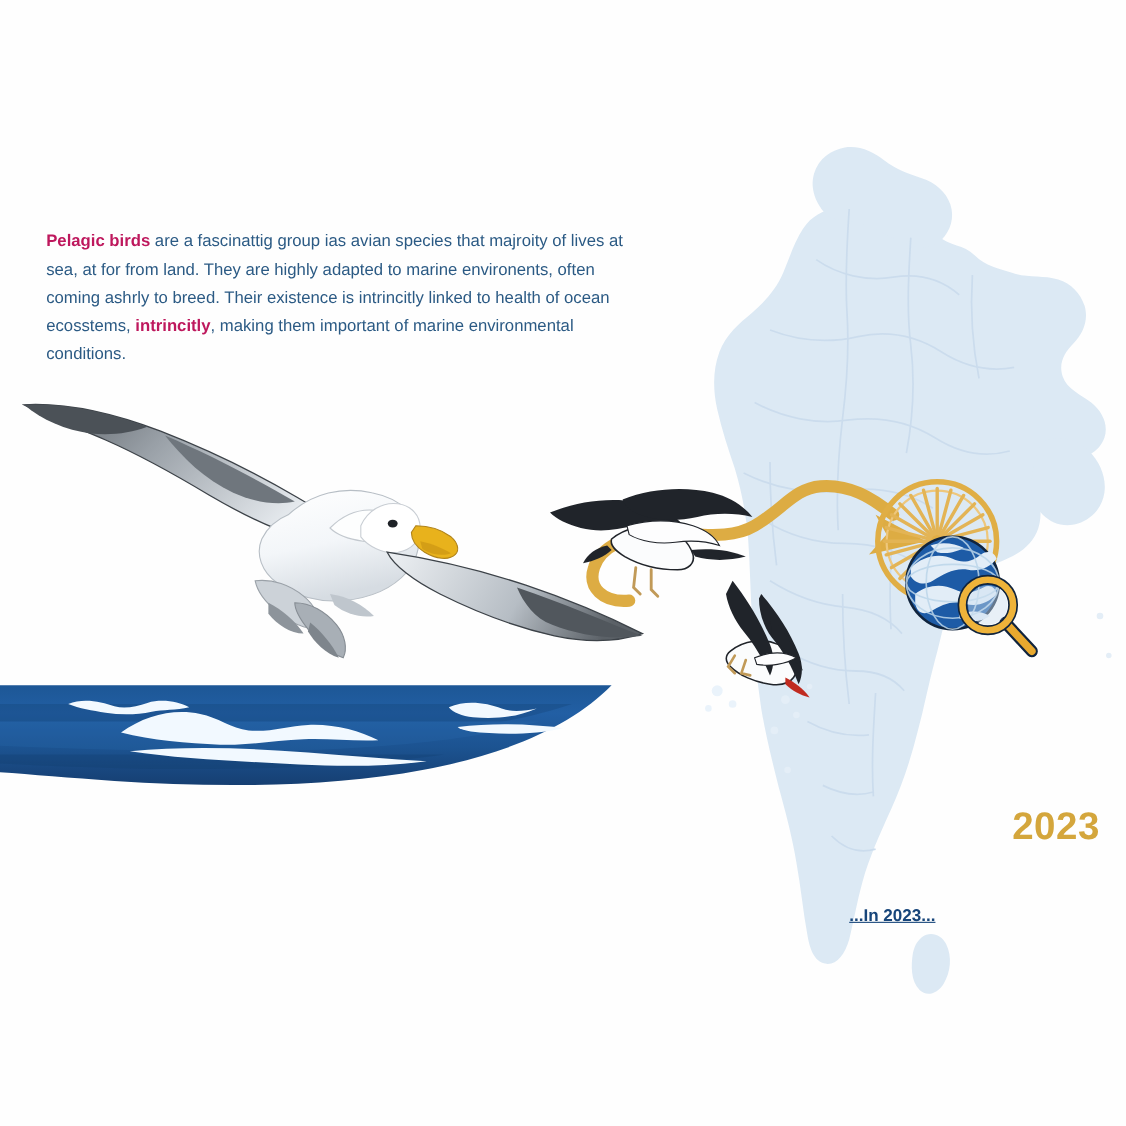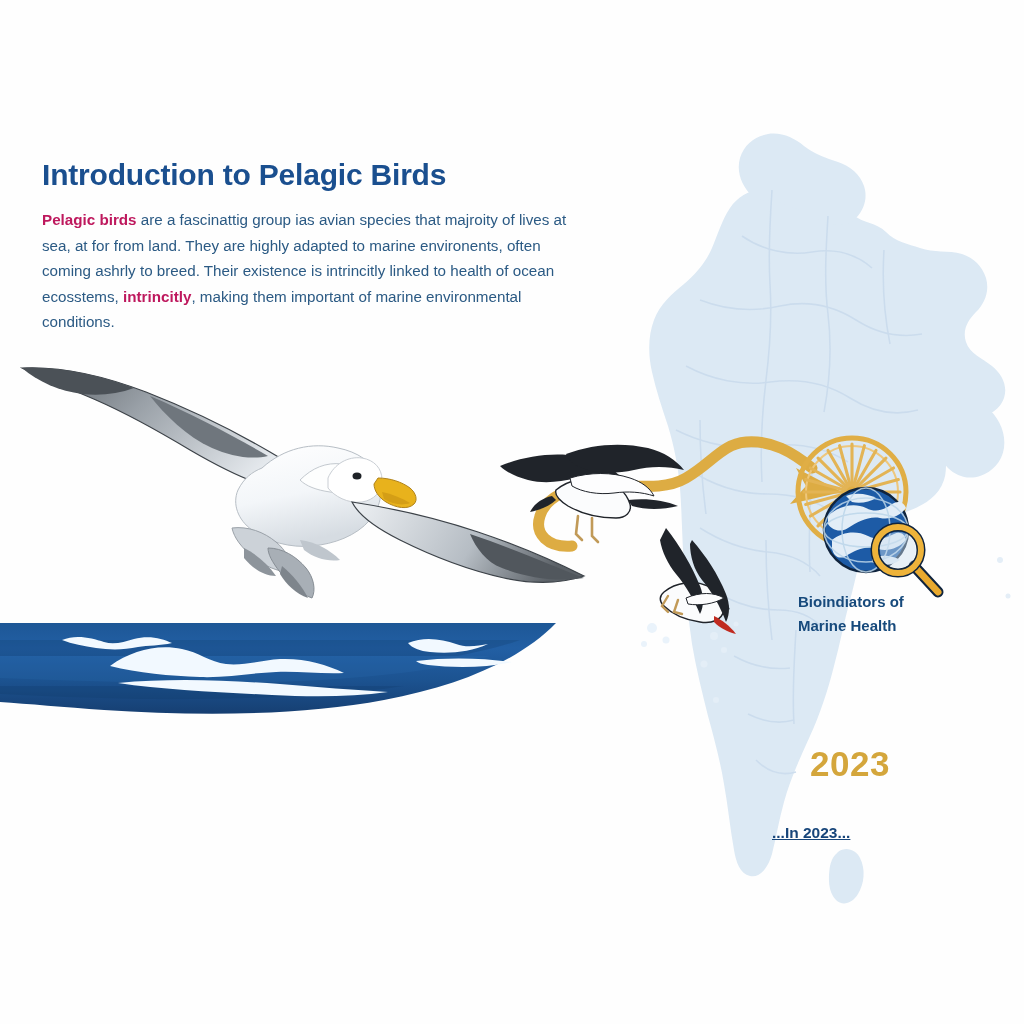--- a/index.html
+++ b/index.html
@@ -38,24 +38,23 @@
 
   .sightings-block{
     position:absolute;left:700px;top:724px;width:300px;
     text-align:right;
   }
   .sightings-title{
     font-size:20.5px;line-height:27px;font-weight:bold;
     color:#17457a;letter-spacing:-0.1px;
   }
   .sightings-year{
-    margin-top:20px;
+    margin-top:8px;
     font-size:35px;font-weight:bold;letter-spacing:0.5px;
     color:#d4a63c;
-    text-align:center;
   }
   .sightings-note{
     position:absolute;left:772px;top:824px;
     font-size:15.5px;font-weight:bold;color:#17457a;text-decoration:underline;
   }
 </style>
 </head>
 <body>
 
 <div id="stage">
@@ -404,30 +403,25 @@
       <path fill="#a8afb6" stroke="#868d94" stroke-width="1" d="M268,548
                C282,548 296,556 306,568
                C314,578 316,590 312,598
                C300,594 288,584 280,572
                C272,562 268,554 268,548 Z"></path>
       <path fill="#7e858c" d="M282,566 C292,574 302,586 308,598 C296,594 286,584 280,574 Z"></path>
       <path fill="#bfc6cd" d="M300,540 C316,542 330,550 340,560 C328,562 314,558 304,550 Z"></path>
     </svg>
   </div>
 
-  <h1 class="headline">Introduction to Pelagic Birds</h1>
 
   <p class="body-copy">
     <b>Pelagic birds</b><span> are a fascinattig group ias avian species that majroity of lives at sea, at  for from land. They are highly adapted to marine environents, often coming ashrly to breed. Their existence is intrincitly linked to health of ocean ecosstems, </span><b>intrincitly</b><span>, making them important of marine environmental conditions.</span>
   </p>
 
-  <div class="globe-caption">
-    <div>Bioindiators of</div>
-    <div>Marine Health</div>
-  </div>
 
   <div class="sightings-block">
     <div class="sightings-year">2023</div>
   </div>
 
   <div class="sightings-note">...In 2023...</div>
 
 </div>
 
 </body></html>

